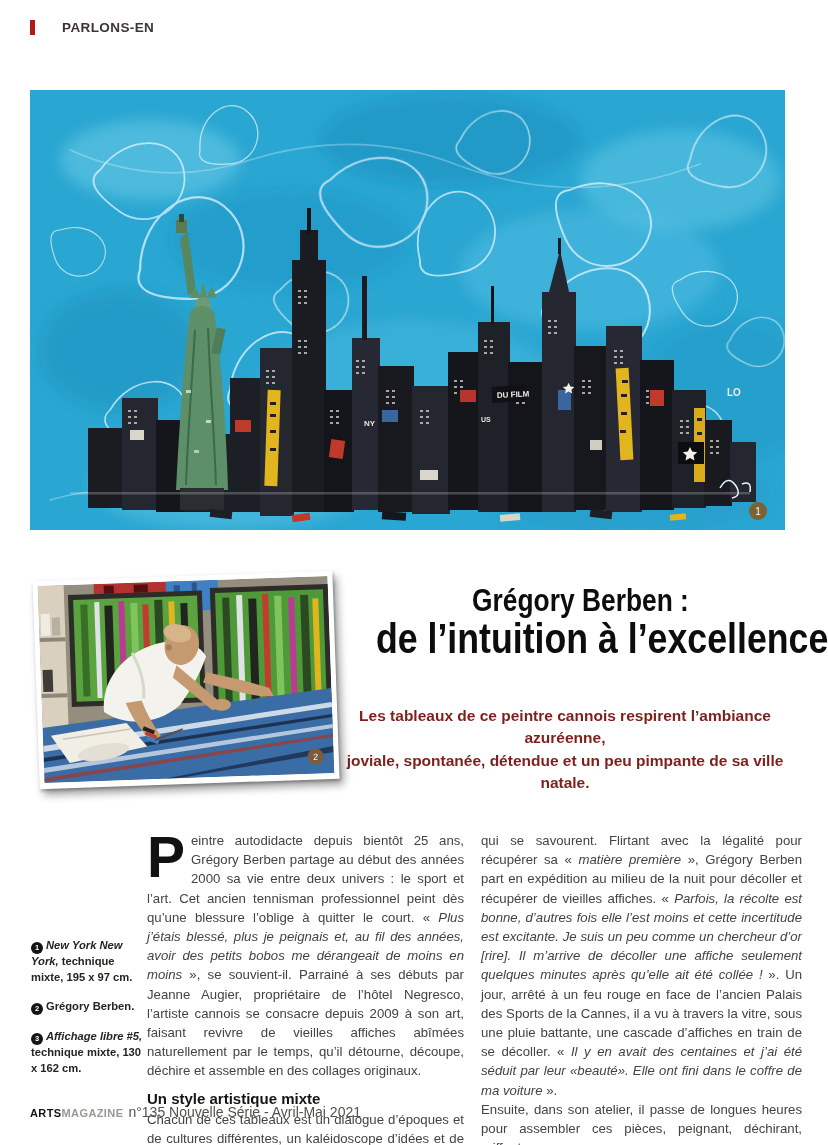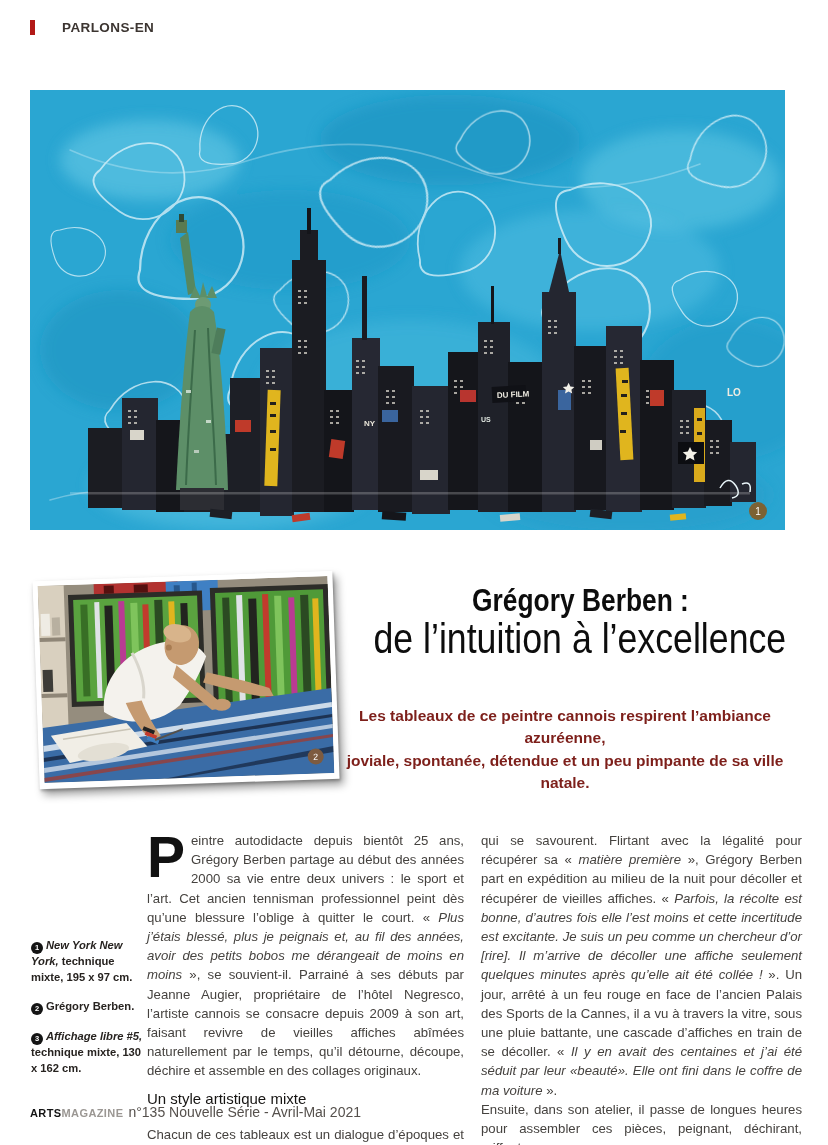--- a/index.html
+++ b/index.html
@@ -18,39 +18,39 @@
 
   
   .photo-frame { position:absolute; top:576px; left:36px; width:300px; height:208px;
     background:#fff; padding:5px 5px 6px 5px; transform:rotate(-2deg);
     box-shadow:4px 6px 9px rgba(0,0,0,.38), 1px 2px 3px rgba(0,0,0,.25); }
   .photo-frame svg { display:block; width:100%; height:100%; }
 
   
   .headline { position:absolute; top:584px; left:336px; width:488px; text-align:center; color:#0d0d0d; }
   .headline .l1 { font-size:31px; font-weight:700; line-height:1.08; }
-  .headline .l2 { font-size:42px; font-weight:400; line-height:1.05; }
+  .headline .l2 { font-size:42px; font-weight:700; line-height:1.05; }
   .headline .cond { display:inline-block; transform:scaleX(.85); transform-origin:center; white-space:nowrap; }
 
   
   .standfirst { position:absolute; top:705px; left:333px; width:464px; text-align:center;
     font-size:15.5px; font-weight:700; line-height:1.45; color:var(--standfirst-red,#7d1f1a); }
 
   .byline-block { position:absolute; top:761px; left:336px; width:488px; text-align:center; }
   .byline-rule { width:205px; height:0; border-top:1px solid #8f8f8f; margin:0 auto 5px auto; }
   .byline { font-size:13px; color:#4e4a46; }
 
   
   .col { position:absolute; top:831px; }
   .col p { font-size:13.2px; line-height:1.455; color:#45423f; text-align:justify; }
   .col-1 { left:147px; width:317px; }
   .col-2 { left:481px; width:321px; }
   .dropcap { float:left; font-size:57px; line-height:.82; font-weight:700; color:#111;
     padding:3px 6px 0 0; }
-  .subhead { font-size:15px; font-weight:400; color:#161412; margin:9px 0 18px 0; }
+  .subhead { font-size:15px; font-weight:700; color:#161412; margin:9px 0 3px 0; }
 
   
   .captions { position:absolute; top:938px; left:31px; width:113px; }
   .caption { font-size:11.2px; font-weight:700; line-height:1.4; color:#272320; margin-bottom:14px; }
   .cap-badge { display:inline-block; width:12px; height:12px; border-radius:50%; background:#141414;
     color:#fff; font-size:7.5px; font-weight:700; line-height:12px; text-align:center;
     vertical-align:-1px; margin-right:3px; }
   .cap-it { font-style:italic; }
 
   

